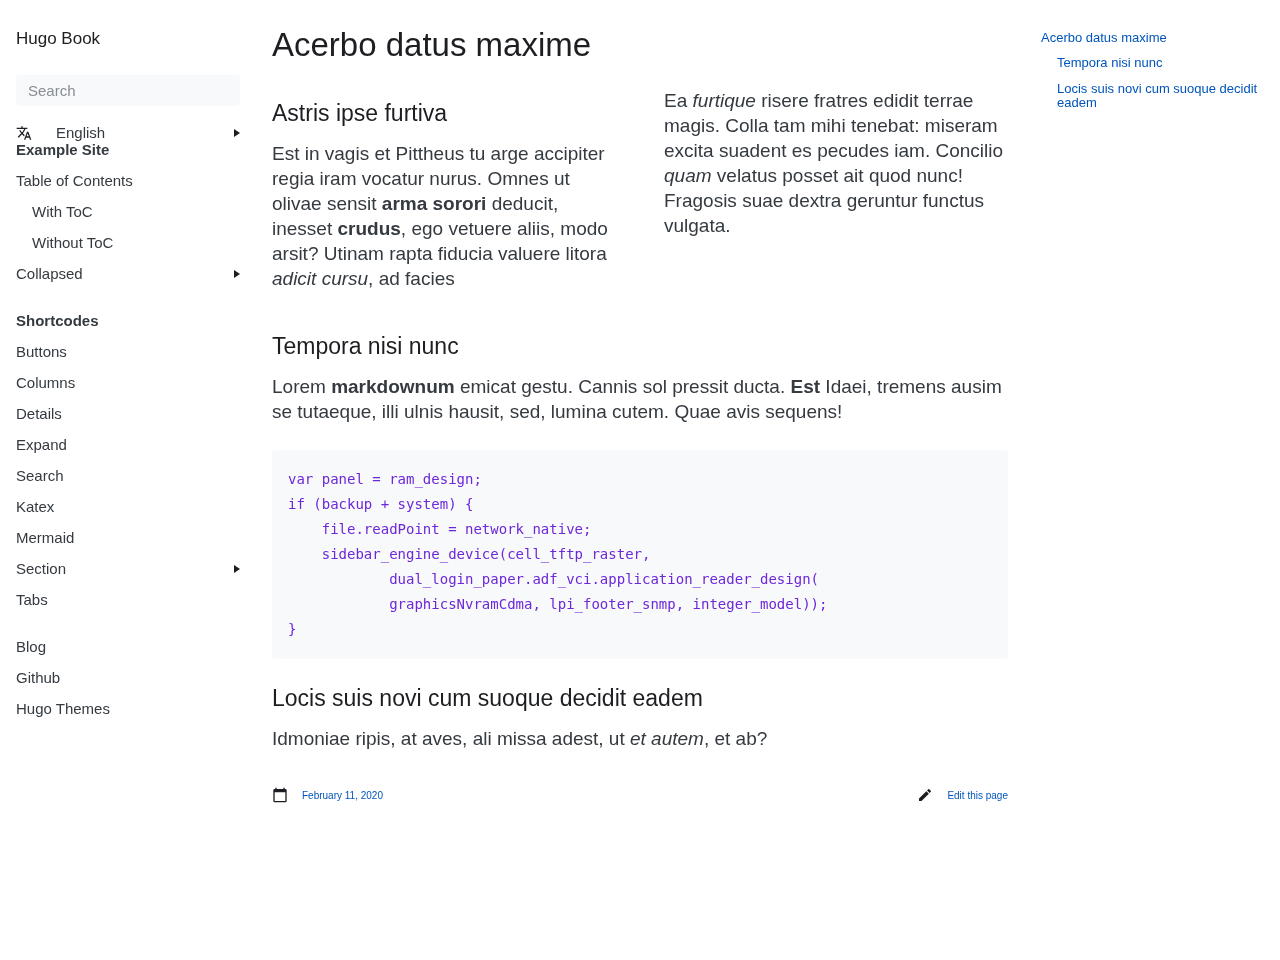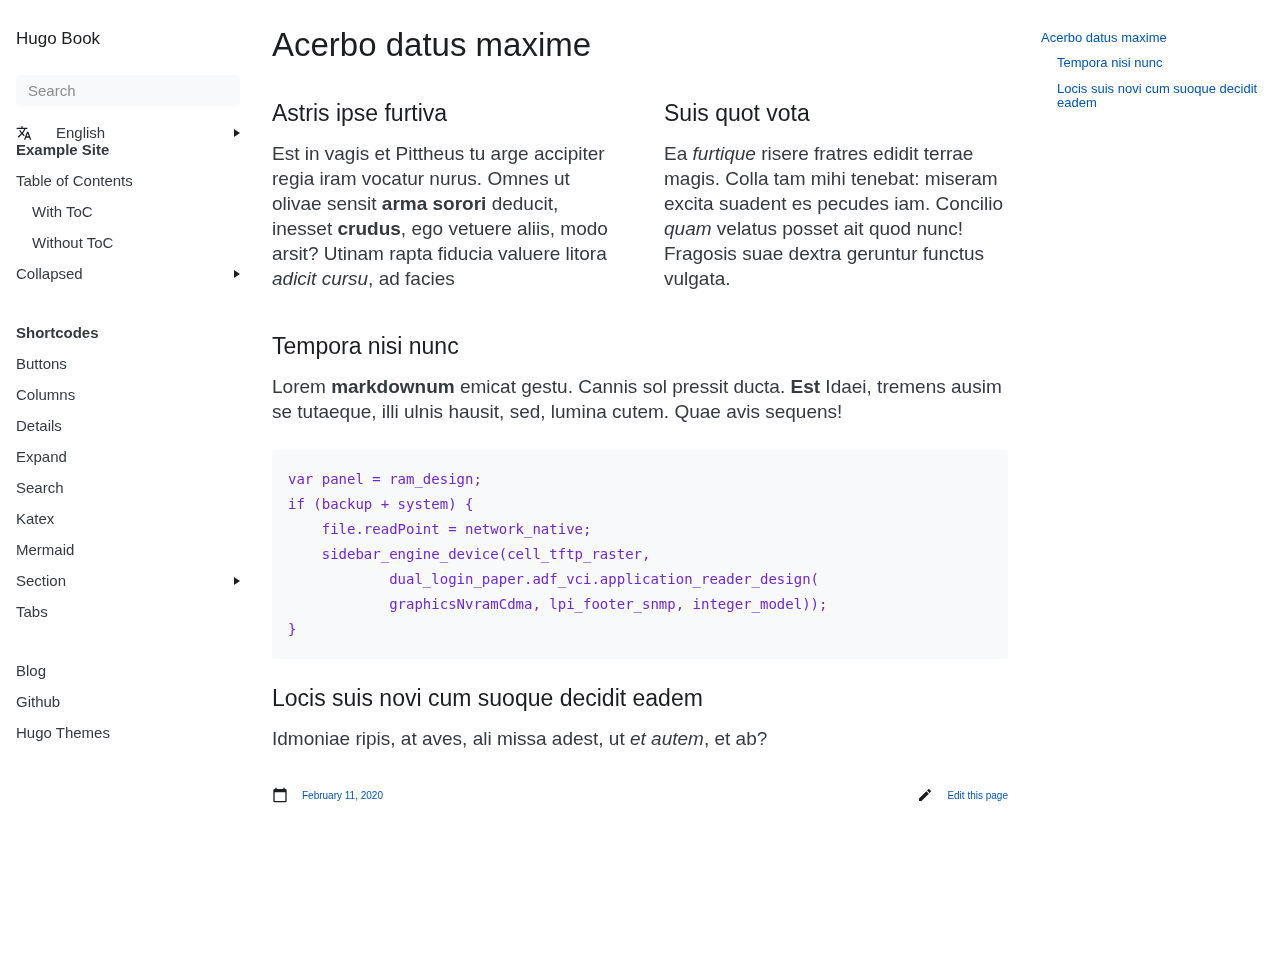--- a/index.html
+++ b/index.html
@@ -76,21 +76,21 @@
     align-items: center;
     font-size: 15px;
     margin: 0 0 14px 0;
     cursor: pointer;
     color: var(--text);
   }
   .nav-item:last-child { margin-bottom: 0; }
   .nav-item.bold { font-weight: 700; }
   .nav-item.indent { padding-left: 16px; }
   .nav-section { margin-top: 0; }
-  .nav-section + .nav-section { margin-top: 16px; }
+  .nav-section + .nav-section { margin-top: 4px; }
 
   
   .content {
     flex: none;
     width: 736px;
     margin-left: 16px;
     padding-bottom: 40px;
   }
   .page-title {
     font-size: 33px;
@@ -243,21 +243,20 @@
 
   <main class="content">
     <h1 class="page-title">Acerbo datus maxime</h1>
 
     <div class="columns">
       <div class="col">
         <h2 class="section-heading">Astris ipse furtiva</h2>
         <p class="body-text"><span>Est in vagis et Pittheus tu arge accipiter regia iram vocatur nurus. Omnes ut olivae sensit </span><strong>arma sorori</strong><span> deducit, inesset </span><strong>crudus</strong><span>, ego vetuere aliis, modo arsit? Utinam rapta fiducia valuere litora </span><em>adicit cursu</em><span>, ad facies</span></p>
       </div>
       <div class="col">
-        <h2 class="section-heading">Suis quot vota</h2>
         <p class="body-text"><span>Ea </span><em>furtique</em><span> risere fratres edidit terrae magis. Colla tam mihi tenebat: miseram excita suadent es pecudes iam. Concilio </span><em>quam</em><span> velatus posset ait quod nunc! Fragosis suae dextra geruntur functus vulgata.</span></p>
       </div>
     </div>
 
     <h2 class="section-heading">Tempora nisi nunc</h2>
     <p class="body-text"><span>Lorem </span><strong>markdownum</strong><span> emicat gestu. Cannis sol pressit ducta. </span><strong>Est</strong><span> Idaei, tremens ausim se tutaeque, illi ulnis hausit, sed, lumina cutem. Quae avis sequens!</span></p>
 
     <pre class="code-block">var panel = ram_design;
 if (backup + system) {
     file.readPoint = network_native;

